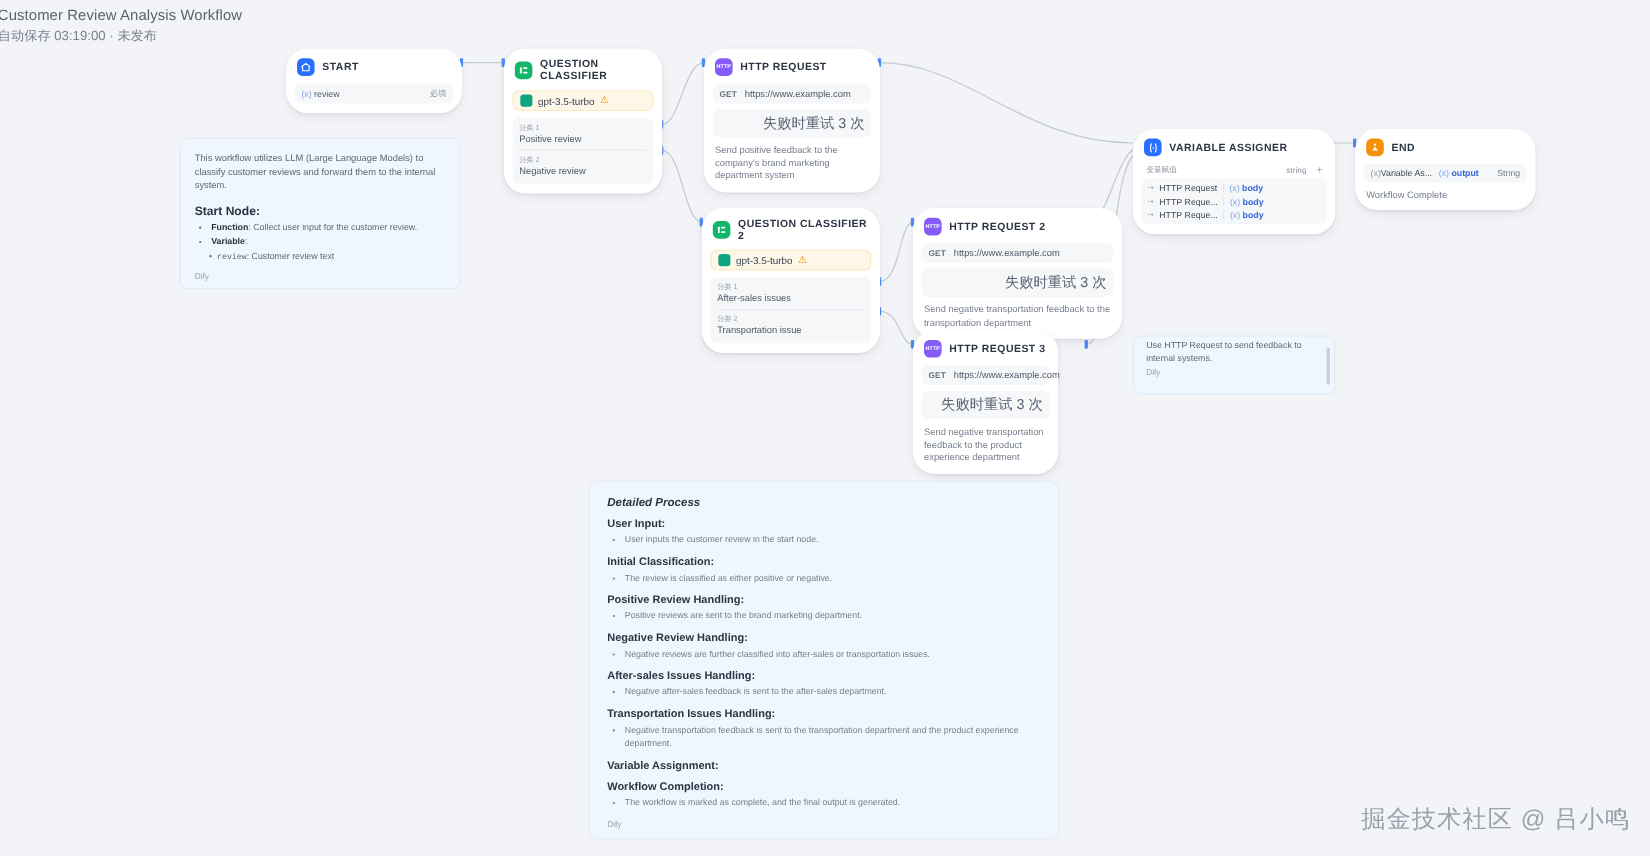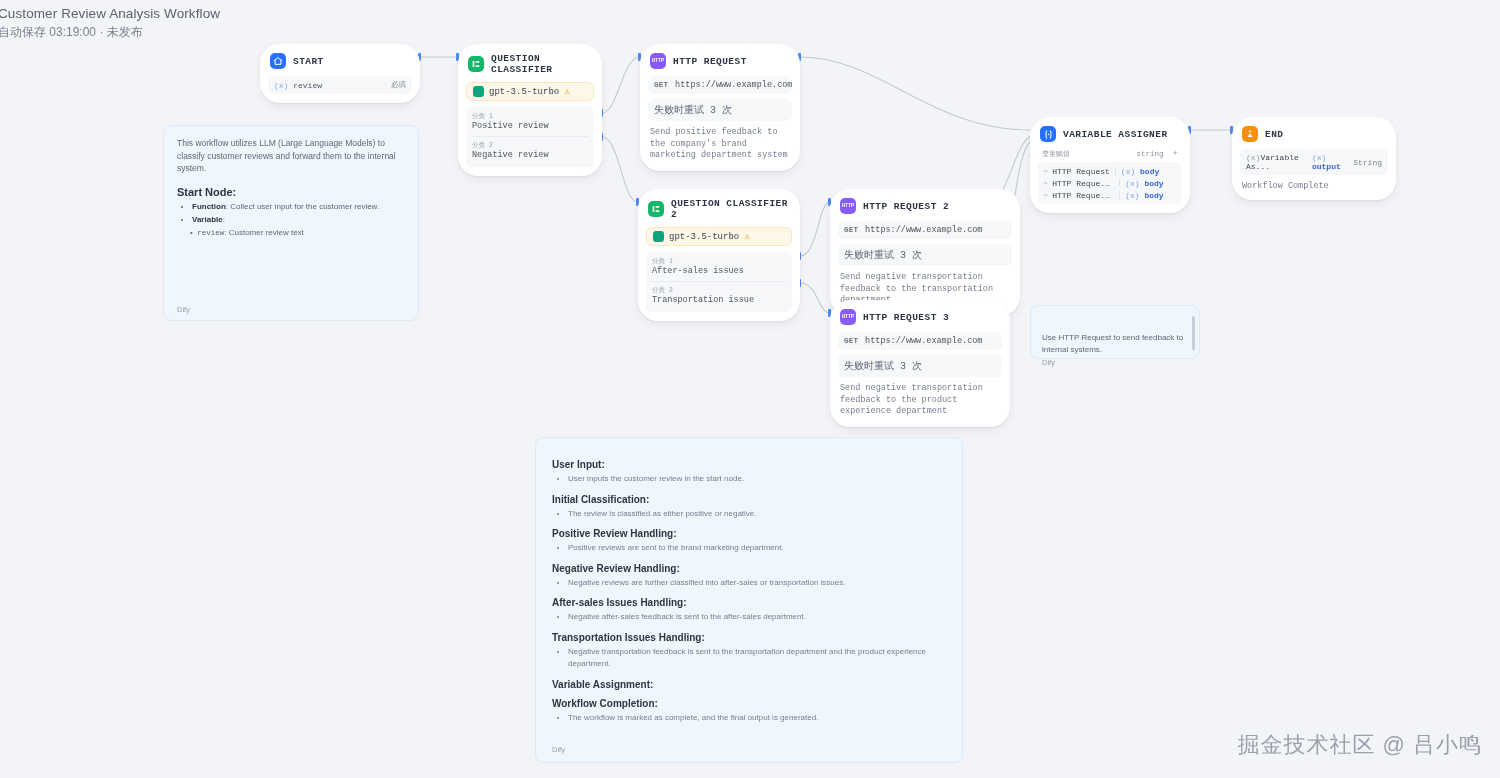--- a/index.html
+++ b/index.html
@@ -20,21 +20,21 @@
   
   .edges{position:absolute;left:0;top:0;width:1500px;height:778px;pointer-events:none;}
   .edges path{fill:none;stroke:#c3c8d2;stroke-width:1.1px;}
 
   
   .handle{position:absolute;width:3px;height:8px;border-radius:1px;background:#4f8af7;}
 
   
   .node{position:absolute;background:#fff;border-radius:20px;
         box-shadow:0 1px 2px rgba(16,24,40,.06),0 4px 10px rgba(16,24,40,.06);
-        padding:7px 8px 9px 8px;box-sizing:border-box;font-family:Liberation Mono, monospace;}
+        padding:7px 8px 9px 8px;box-sizing:border-box;}
   .node-head{display:flex;align-items:center;gap:7px;padding:2px 2px 0 2px;}
   .node-ico{width:16px;height:16px;border-radius:5px;display:flex;align-items:center;justify-content:center;
             flex:0 0 auto;color:#fff;font-size:5px;font-weight:bold;line-height:1;}
   .ico-start{background:#2970ff;}
   .ico-qc{background:#12b76a;}
   .ico-http{background:#875bf7;}
   .ico-var{background:#2970ff;}
   .ico-end{background:#f79009;}
   .node-title{font-size:9.5px;font-weight:bold;color:#2b3544;letter-spacing:.45px;}
 
@@ -54,21 +54,21 @@
   .class-item{padding:1px 0;}
   .class-item+.class-item{border-top:1px solid #e9ebf0;margin-top:3px;padding-top:4px;}
   .class-lab{font-size:6.5px;color:#9aa1ad;line-height:9px;}
   .class-val{font-size:8.5px;color:#4e5765;line-height:11px;}
 
   .http-url{margin-top:7px;background:#f6f7f9;border-radius:6px;padding:4px 6px;
             display:flex;align-items:center;gap:7px;text-align:right;}
   .http-m{font-size:7.5px;color:#69717f;font-weight:bold;letter-spacing:.2px;}
   .http-u{font-size:8.5px;color:#4e5765;}
   .http-retry{margin-top:5px;background:#f6f7f9;border-radius:6px;padding:4px 6px;
-              font-size:10px;color:#5b6personally;color:#5b6373;}
+              font-size:13px;color:#5b6personally;color:#5b6373;text-align:right;}
   .http-desc{margin-top:6px;font-size:8.5px;color:#767e8c;line-height:11.5px;padding:0 2px;}
 
   .var-head{display:flex;align-items:center;justify-content:space-between;margin-top:7px;padding:0 4px;}
   .var-head-l{font-size:7px;color:#8c939f;}
   .var-head-r{display:flex;align-items:center;gap:9px;}
   .var-type{font-size:7.5px;color:#8c939f;}
   .var-plus{font-size:9px;color:#9aa1ad;line-height:1;}
   .var-list{margin-top:3px;background:#f6f7f9;border-radius:6px;padding:3px 5px;}
   .var-row{display:flex;align-items:center;gap:5px;padding:1.5px 0;}
   .var-arrow{font-size:7px;color:#98a0ac;}
@@ -250,34 +250,34 @@
       <div class="node-title">HTTP REQUEST 2</div>
     </div>
     <div class="http-url">
       <span class="http-m">GET</span>
       <span class="http-u">https://www.example.com</span>
     </div>
     <div class="http-retry">失败时重试 3 次</div>
     <div class="http-desc">Send negative transportation feedback to the transportation department</div>
   </div>
 
-  <div class="node" style="left:830px;top:300px;width:180px;">
+  <div class="node" style="left:830px;top:300px;width:132px;">
     <div class="node-head">
       <div class="node-ico ico-http">HTTP</div>
       <div class="node-title">HTTP REQUEST 3</div>
     </div>
     <div class="http-url">
       <span class="http-m">GET</span>
       <span class="http-u">https://www.example.com</span>
     </div>
     <div class="http-retry">失败时重试 3 次</div>
     <div class="http-desc">Send negative transportation feedback to the product experience department</div>
   </div>
 
-  <div class="node" style="left:1030px;top:117px;width:160px;">
+  <div class="node" style="left:1030px;top:117px;width:184px;">
     <div class="node-head">
       <div class="node-ico ico-var">
         <svg width="11" height="11" viewBox="0 0 24 24" fill="none" stroke="#fff" stroke-width="2.2" stroke-linecap="round">
             <path d="M8 4c-2 3-2 13 0 16"></path>
             <path d="M16 4c2 3 2 13 0 16"></path>
             <circle cx="12" cy="12" r="1.6" fill="#fff" stroke="none"></circle>
           </svg>
       </div>
       <div class="node-title">VARIABLE ASSIGNER</div>
     </div>
@@ -321,38 +321,39 @@
       <div class="node-title">END</div>
     </div>
     <div class="end-row">
       <span class="end-src"><span class="vx">(x)</span><span>Variable As...</span></span>
       <span class="end-out"><span class="vx">(x)</span> <span>output</span></span>
       <span class="end-type">String</span>
     </div>
     <div class="end-note">Workflow Complete</div>
   </div>
 
-  <div class="note" style="left:163px;top:125px;width:256px;height:196px;">
+  <div class="note" style="left:163px;top:125px;width:256px;height:138px;">
     <div class="note-p">This workflow utilizes LLM (Large Language Models) to classify customer reviews and forward them to the internal system.</div>
     <div class="note-h">Start Node:</div>
     <ul class="note-ul">
       <li><b>Function</b><span>: Collect user input for the customer review.</span></li>
       <li><b>Variable</b><span>:</span></li>
       <li style="list-style:none;margin-left:-2px;">•&nbsp;&nbsp;<span class="mono">review</span><span>: Customer review text</span></li>
     </ul>
     <div class="note-brand">Dify</div>
   </div>
 
-  <div class="note" style="left:1030px;top:305px;width:170px;height:54px;padding:26px 11px 6px 11px;">
+  <div class="note" style="left:1030px;top:305px;width:184px;height:54px;padding:2px 11px 6px 11px;">
     <div class="mini-note-p">Use HTTP Request to send feedback to internal systems.</div>
     <div style="font-size:7.5px;color:#9aa1ad;margin-top:3px;">Dify</div>
     <div class="mini-scroll"></div>
   </div>
 
   <div class="note" style="left:535px;top:437px;width:428px;height:326px;padding:13px 16px 8px 16px;">
+    <div class="proc-title">Detailed Process</div>
 
     <div class="proc-h">User Input:</div>
     <ul class="proc-ul">
         <li>User inputs the customer review in the start node.</li>
       </ul>
 
     <div class="proc-h">Initial Classification:</div>
     <ul class="proc-ul">
         <li>The review is classified as either positive or negative.</li>
       </ul>

